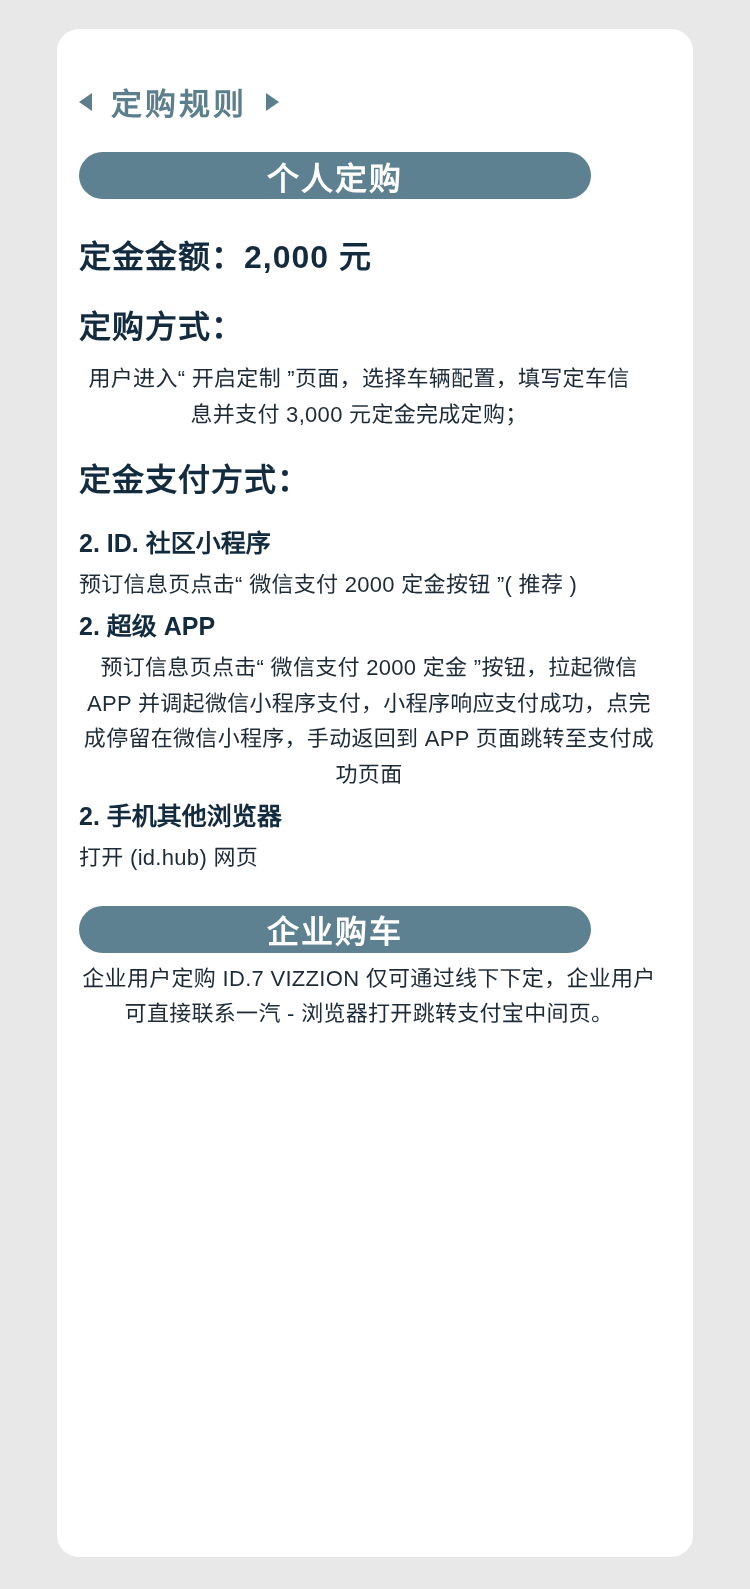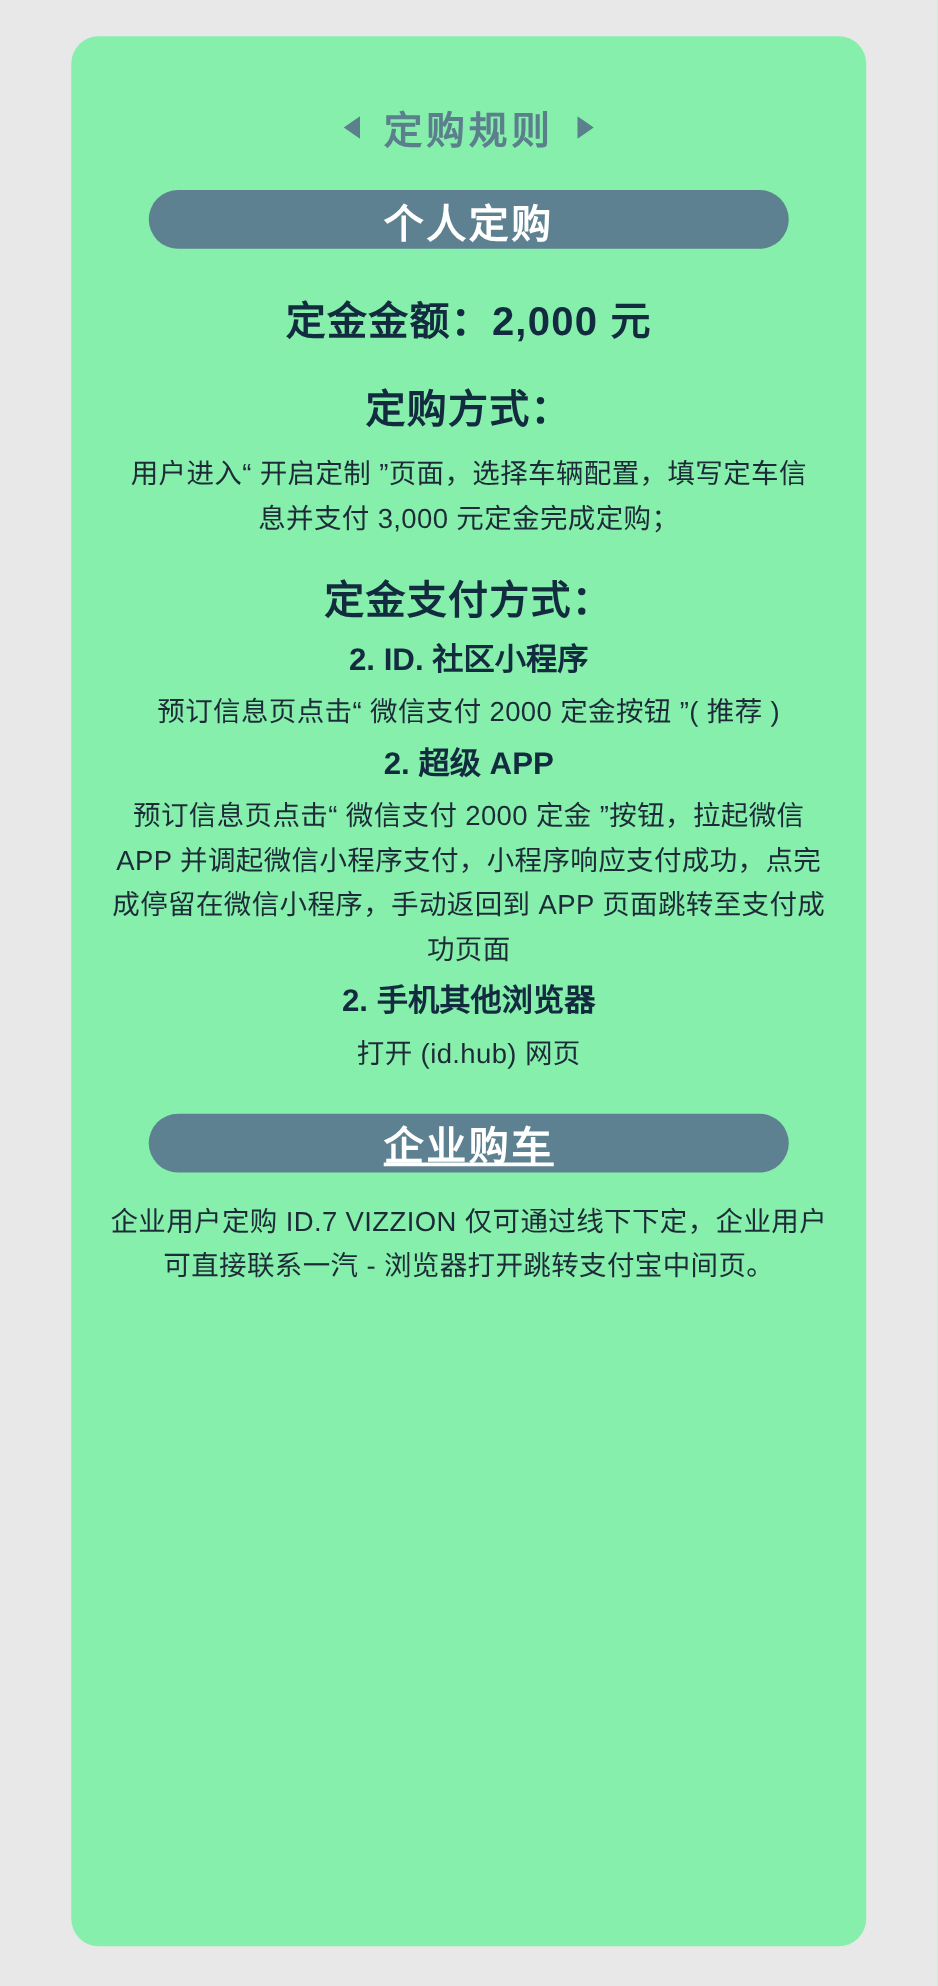--- a/index.html
+++ b/index.html
@@ -17,27 +17,27 @@
     position: relative;
     width: 750px;
     height: 1589px;
     background: #e8e8e8;
     box-sizing: border-box;
     padding: 29px 57px 32px 57px;
   }
   .card {
     width: 100%;
     height: 100%;
-    background: #86efac;
+    background: #ffffff;
     border-radius: 22px;
     box-sizing: border-box;
     padding: 34px 22px 30px 22px;
     display: flex;
     flex-direction: column;
-    align-items: center;
+    align-items: flex-start;
   }
 
   
   .title-row {
     display: flex;
     align-items: center;
     justify-content: center;
     gap: 19px;
     margin-top: 16px;
     margin-bottom: 28px;
@@ -71,22 +71,21 @@
     align-items: center;
     justify-content: center;
     color: #ffffff;
     font-size: 32px;
     font-weight: bold;
     letter-spacing: 2px;
     margin-bottom: 24px;
   }
   .banner.second {
     margin-top: 30px;
-    margin-bottom: 22px;
-    text-decoration: underline;
+    margin-bottom: 8px;
   }
 
   
   .heading {
     font-size: 32px;
     font-weight: bold;
     color: #132b3f;
     text-align: center;
     line-height: 1.5;
     margin: 0 0 6px 0;
@@ -94,21 +93,21 @@
   }
   .heading.amount {
     margin-bottom: 22px;
     margin-top: 10px;
   }
   .heading.method {
     margin-bottom: 10px;
   }
   .heading.pay-title {
     margin-top: 24px;
-    margin-bottom: 0;
+    margin-bottom: 15px;
   }
   .sub-heading {
     font-size: 25px;
     font-weight: bold;
     color: #132b3f;
     text-align: center;
     line-height: 1.5;
     margin: 6px 0 4px 0;
   }
   .body-text {

